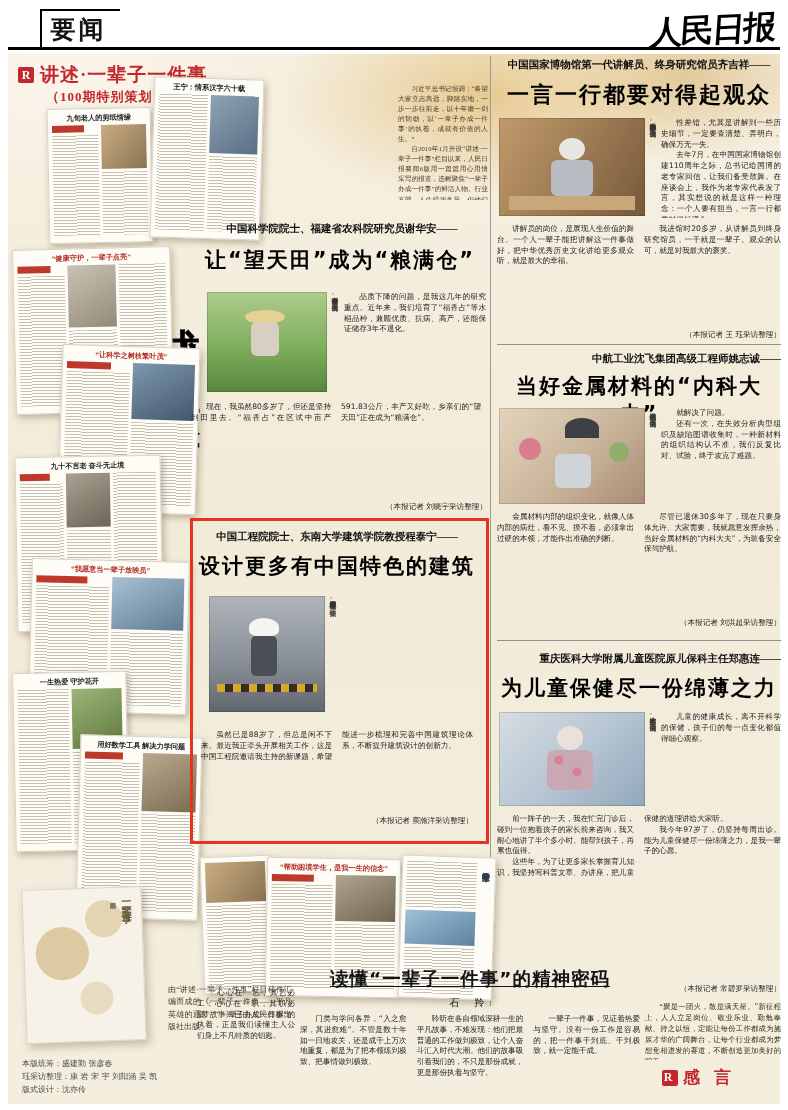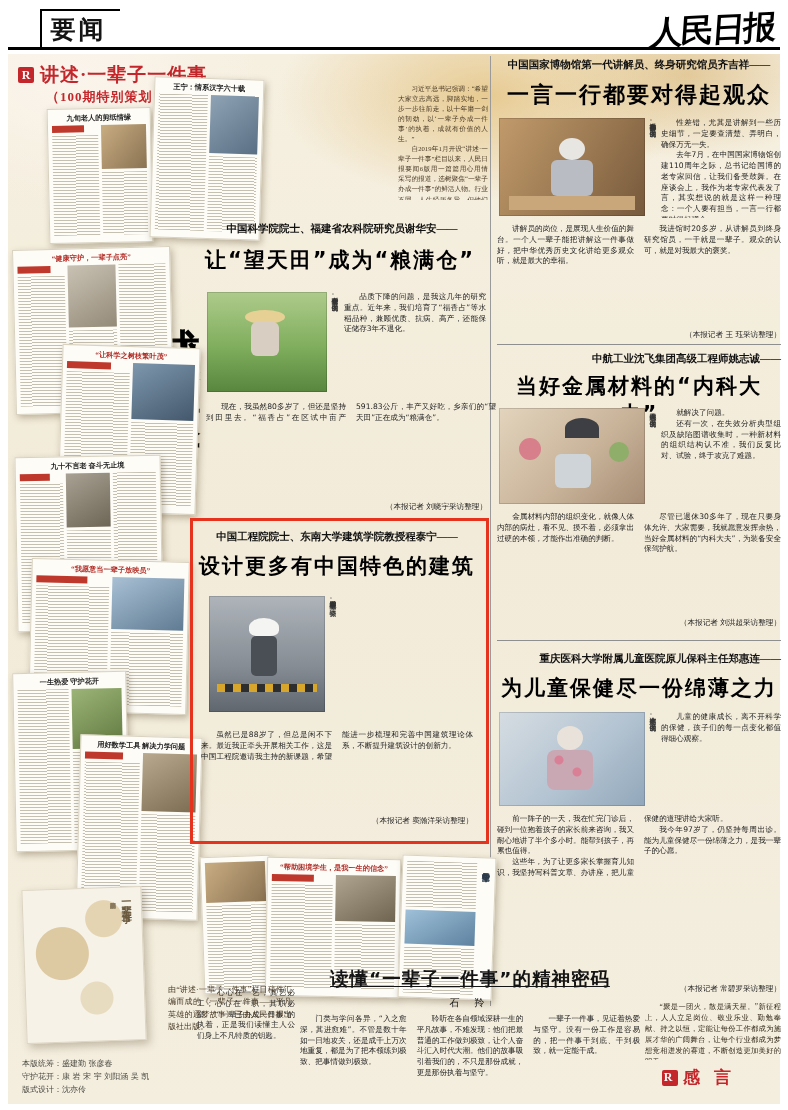--- a/index.html
+++ b/index.html
@@ -246,21 +246,21 @@
   <div class="abs hl" style="left:193px;top:246px;width:294px;font-size:21px;">让“望天田”成为“粮满仓”</div>
   <div class="abs kicker kc" style="left:197px;top:222px;width:290px;">中国科学院院士、福建省农科院研究员谢华安——</div>
   <div class="abs photo" style="left:207px;top:292px;width:120px;height:100px;background:linear-gradient(180deg,#aecb8b 0%,#7fae5d 55%,#58863e 100%);">
     <div style="position:absolute;left:38px;top:18px;width:40px;height:14px;border-radius:50%;background:#e7d094;"></div>
     <div style="position:absolute;left:44px;top:30px;width:28px;height:34px;border-radius:6px;background:#d8cfc2;"></div>
   </div>
   <div class="abs vcap" style="left:330px;top:292px;height:100px;">谢华安在查看水稻。受访者供图</div>
   <div class="abs bt" style="left:344px;top:292px;width:142px;height:104px;overflow:hidden;">
     <p>品质下降的问题，是我这几年的研究重点。近年来，我们培育了“福香占”等水稻品种，兼顾优质、抗病、高产，还能保证储存3年不退化。</p>
   </div>
-  <div class="abs bt cols2" style="left:206px;top:402px;width:290px;height:98px;overflow:hidden;">
+  <div class="abs bt cols2" style="left:191px;top:402px;width:290px;height:98px;overflow:hidden;">
     <p>现在，我虽然80多岁了，但还是坚持到田里去。“福香占”在区试中亩产591.83公斤，丰产又好吃，乡亲们的“望天田”正在成为“粮满仓”。</p>
   </div>
   <div class="abs byline" style="left:197px;top:502px;width:290px;">（本报记者 刘晓宇采访整理）</div>
 
   <div class="abs redbox" style="left:190px;top:518px;width:293px;height:320px;"></div>
   <div class="abs kicker kc" style="left:201px;top:530px;width:272px;">中国工程院院士、东南大学建筑学院教授程泰宁——</div>
   <div class="abs hl" style="left:197px;top:552px;width:280px;font-size:21px;">设计更多有中国特色的建筑</div>
   <div class="abs photo" style="left:209px;top:596px;width:116px;height:116px;background:linear-gradient(180deg,#aeb4ba 0%,#868d94 60%,#5f666e 100%);">
     <div style="position:absolute;left:40px;top:22px;width:30px;height:18px;border-radius:50% 50% 30% 30%;background:#f4f4f2;"></div>
     <div style="position:absolute;left:42px;top:40px;width:26px;height:40px;border-radius:5px;background:#4a4f55;"></div>
@@ -349,17 +349,17 @@
     <p>一辈子一件事，见证着热爱与坚守。没有一份工作是容易的，把一件事干到底、干到极致，就一定能干成。</p>
   </div>
 
   <div class="abs book" style="left:24px;top:888px;width:118px;height:152px;transform:rotate(-2deg);">
     <div class="bt1">一辈子一件事</div>
     <div class="bt2">平凡英雄的逐梦故事</div>
   </div>
   <div class="abs bookcap" style="left:168px;top:952px;width:124px;height:104px;overflow:hidden;margin-top:32px;">由“讲述·一辈子一件事”栏目稿件汇编而成的《一辈子一件事——平凡英雄的逐梦故事》已由人民日报出版社出版。</div>
   <div class="abs credits" style="left:22px;top:1058px;width:240px;">
     <div>本版统筹：盛建勤 张彦春</div>
-    <div>守护花开：康 岩 宋 宇 刘阳涵 吴 凯</div>
+    <div>珏采访整理：康 岩 宋 宇 刘阳涵 吴 凯</div>
     <div>版式设计：沈亦伶</div>
   </div>
 
 </div>
 
 </body></html>

